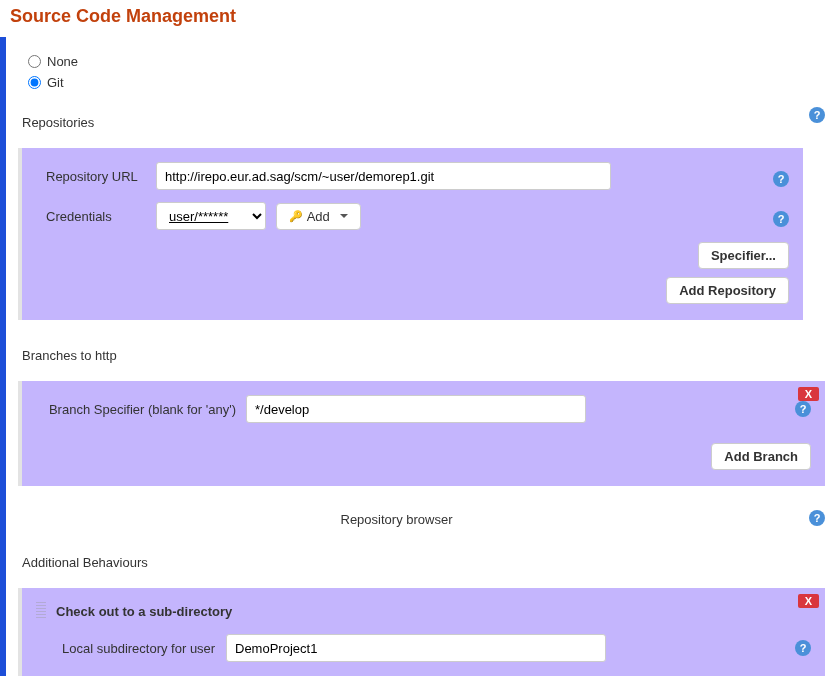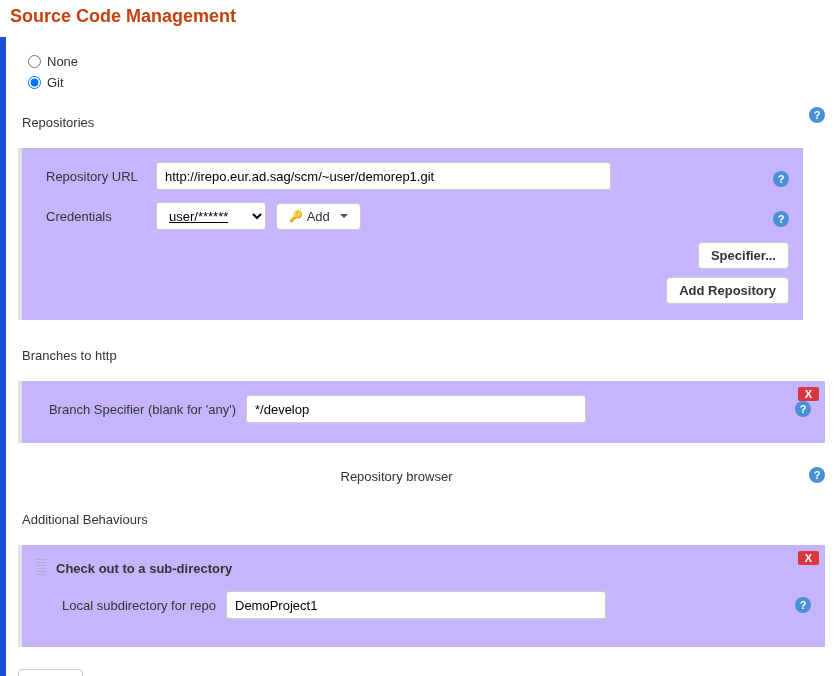--- a/index.html
+++ b/index.html
@@ -93,20 +93,23 @@
 
   <div class="section-row">
     <div class="side-label">Branches to http</div>
     <div class="panel branches-panel">
       <span class="delete-badge">X</span>
       <div class="field-row">
         <div class="field-label-wide">Branch Specifier (blank for 'any')</div>
         <input class="text-input branch-input" value="*/develop" style="">
         <span class="help-icon help-right">?</span>
       </div>
+      <div class="btn-row-right" style="margin-top:20px">
+        <button class="btn">Add Branch</button>
+      </div>
     </div>
   </div>
 
   <div class="section-gap"></div>
 
   <div class="outer-help">
     <div class="section-row" style="flex:1; align-items:center;">
       <div class="side-label" style="padding-top:4px">Repository browser</div>
     </div>
     <span class="help-icon" style="margin-top:10px">?</span>
@@ -117,21 +120,21 @@
   <div class="section-row">
     <div class="side-label">Additional Behaviours</div>
     <div style="flex:1">
       <div class="panel behaviours-panel">
         <span class="delete-badge">X</span>
         <div class="sub-title-row">
           <span class="drag-handle"></span>
           <span class="sub-title">Check out to a sub-directory</span>
         </div>
         <div class="field-row">
-          <div class="subdir-label">Local subdirectory for repo</div>
+          <div class="subdir-label">Local subdirectory for user</div>
           <input class="text-input subdir-input" value="DemoProject1" style="">
           <span class="help-icon help-right">?</span>
         </div>
       </div>
       <div class="add-bottom">
         <button class="btn dropdown-caret">Add</button>
       </div>
     </div>
   </div>
 

